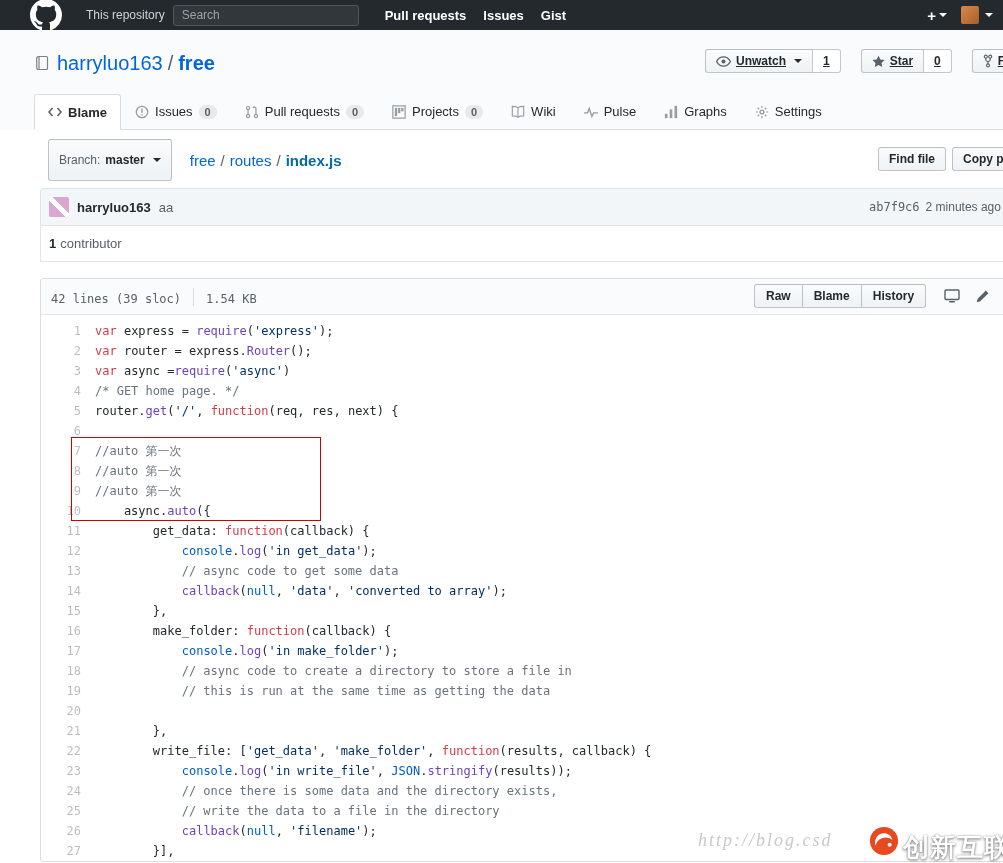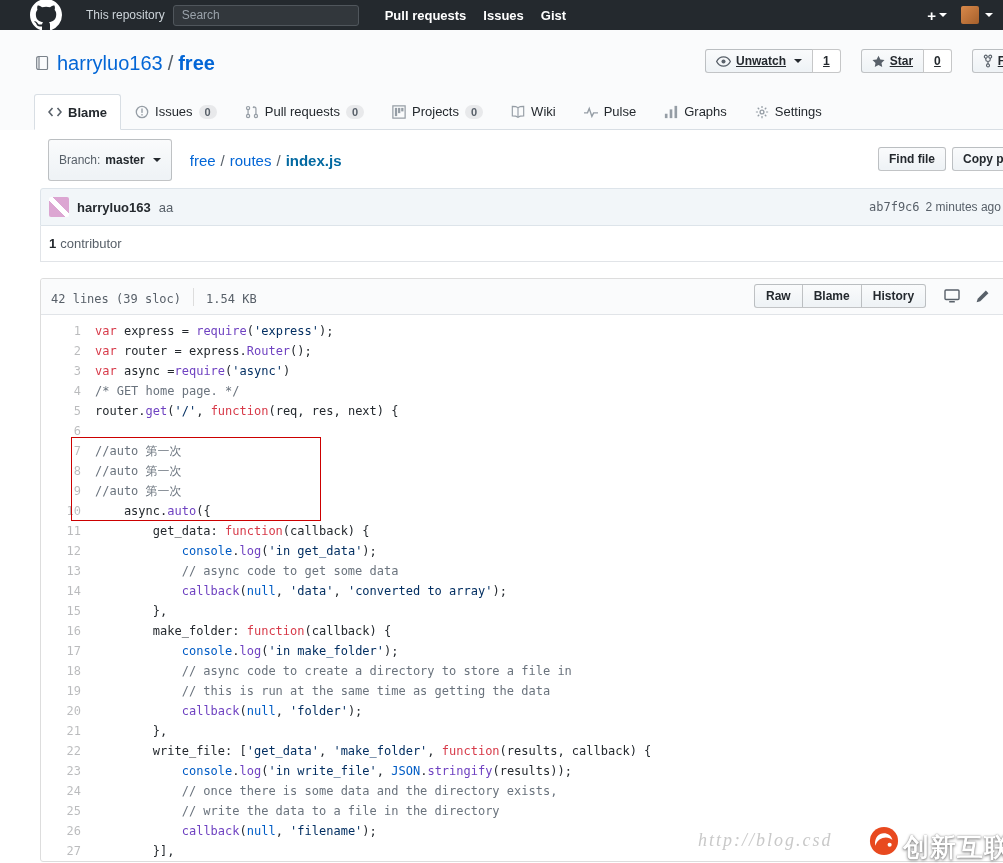--- a/index.html
+++ b/index.html
@@ -462,21 +462,20 @@
         <div class="code-row">
           <div class="ln">18</div>
           <div class="lc"><span class="pl-c">            // async code to create a directory to store a file in</span></div>
         </div>
         <div class="code-row">
           <div class="ln">19</div>
           <div class="lc"><span class="pl-c">            // this is run at the same time as getting the data</span></div>
         </div>
         <div class="code-row">
           <div class="ln">20</div>
-          <div class="lc"><span>            </span><span class="pl-en">callback</span><span>(</span><span class="pl-c1">null</span><span>, </span><span class="pl-s">'folder'</span><span>);</span></div>
         </div>
         <div class="code-row">
           <div class="ln">21</div>
           <div class="lc"><span>        },</span></div>
         </div>
         <div class="code-row">
           <div class="ln">22</div>
           <div class="lc"><span>        write_file: [</span><span class="pl-s">'get_data'</span><span>, </span><span class="pl-s">'make_folder'</span><span>, </span><span class="pl-k">function</span><span>(results, callback) {</span></div>
         </div>
         <div class="code-row">

